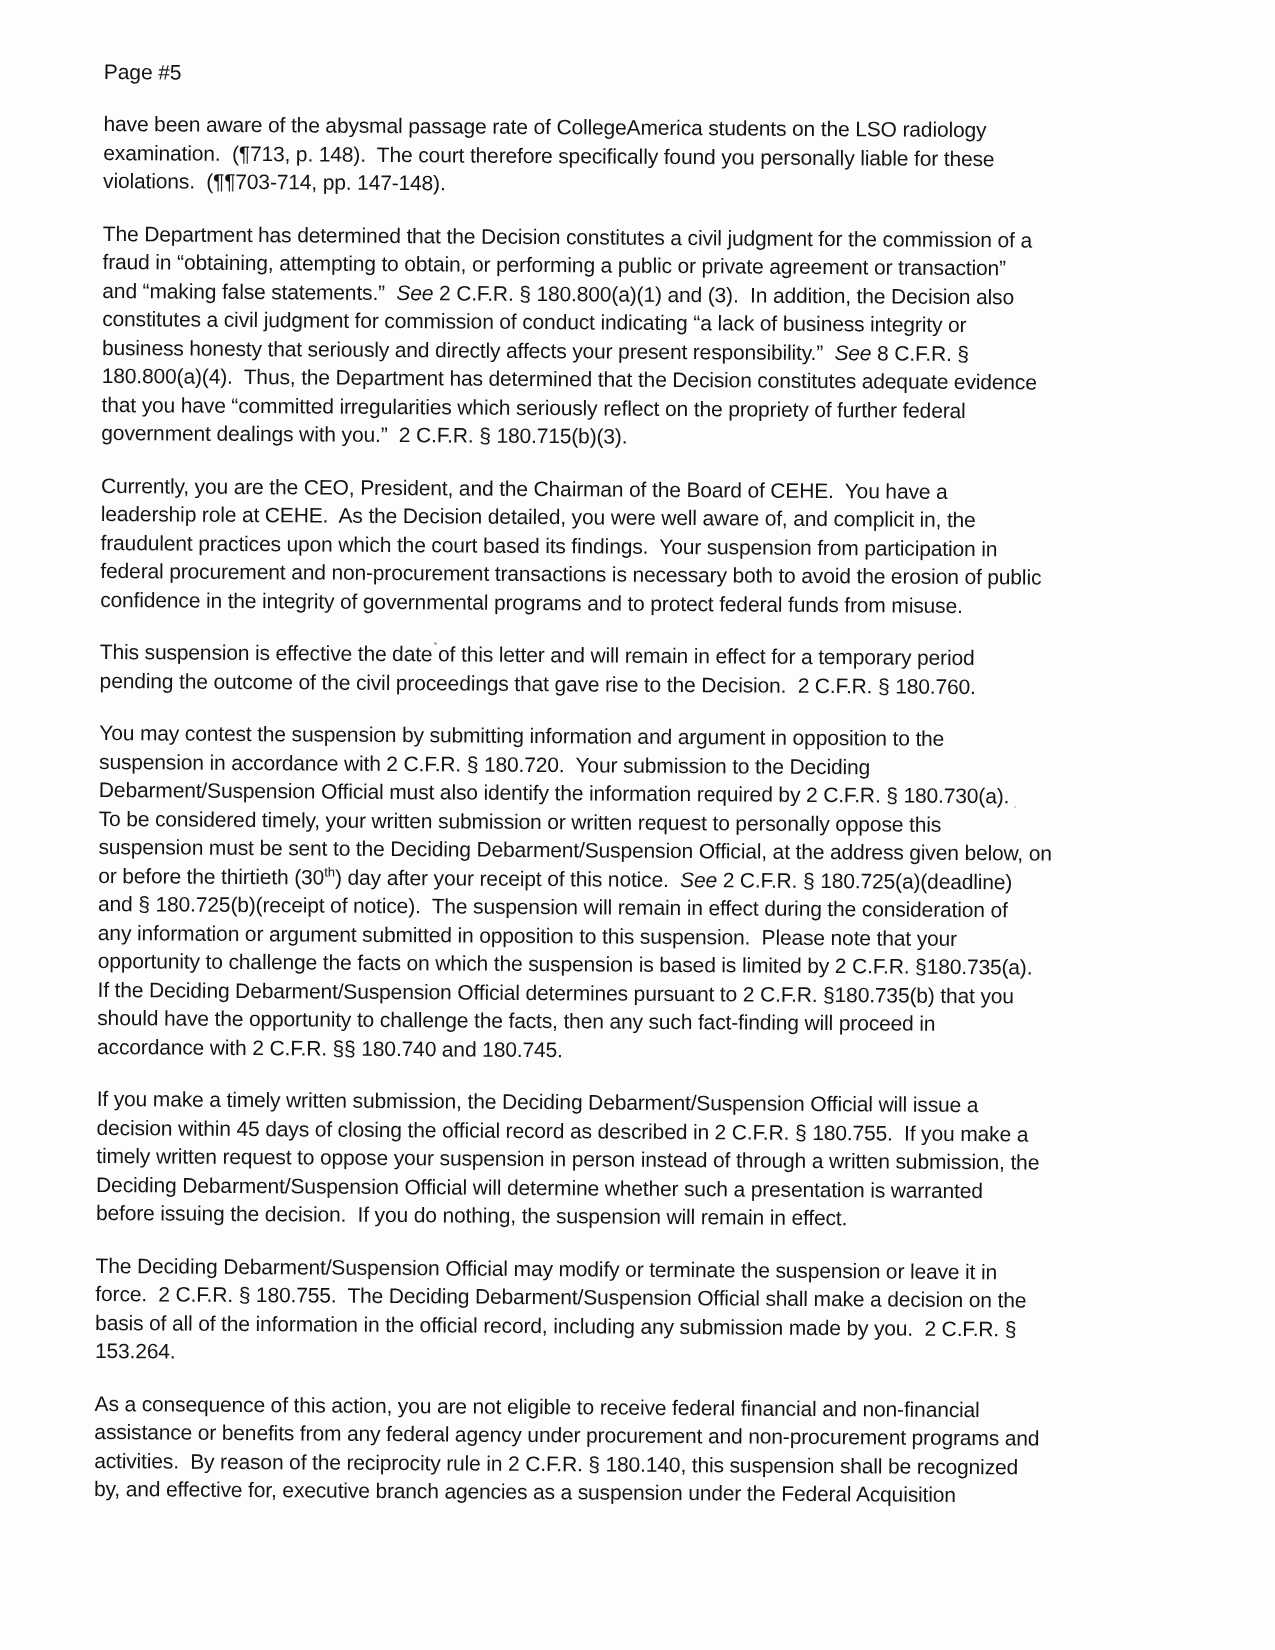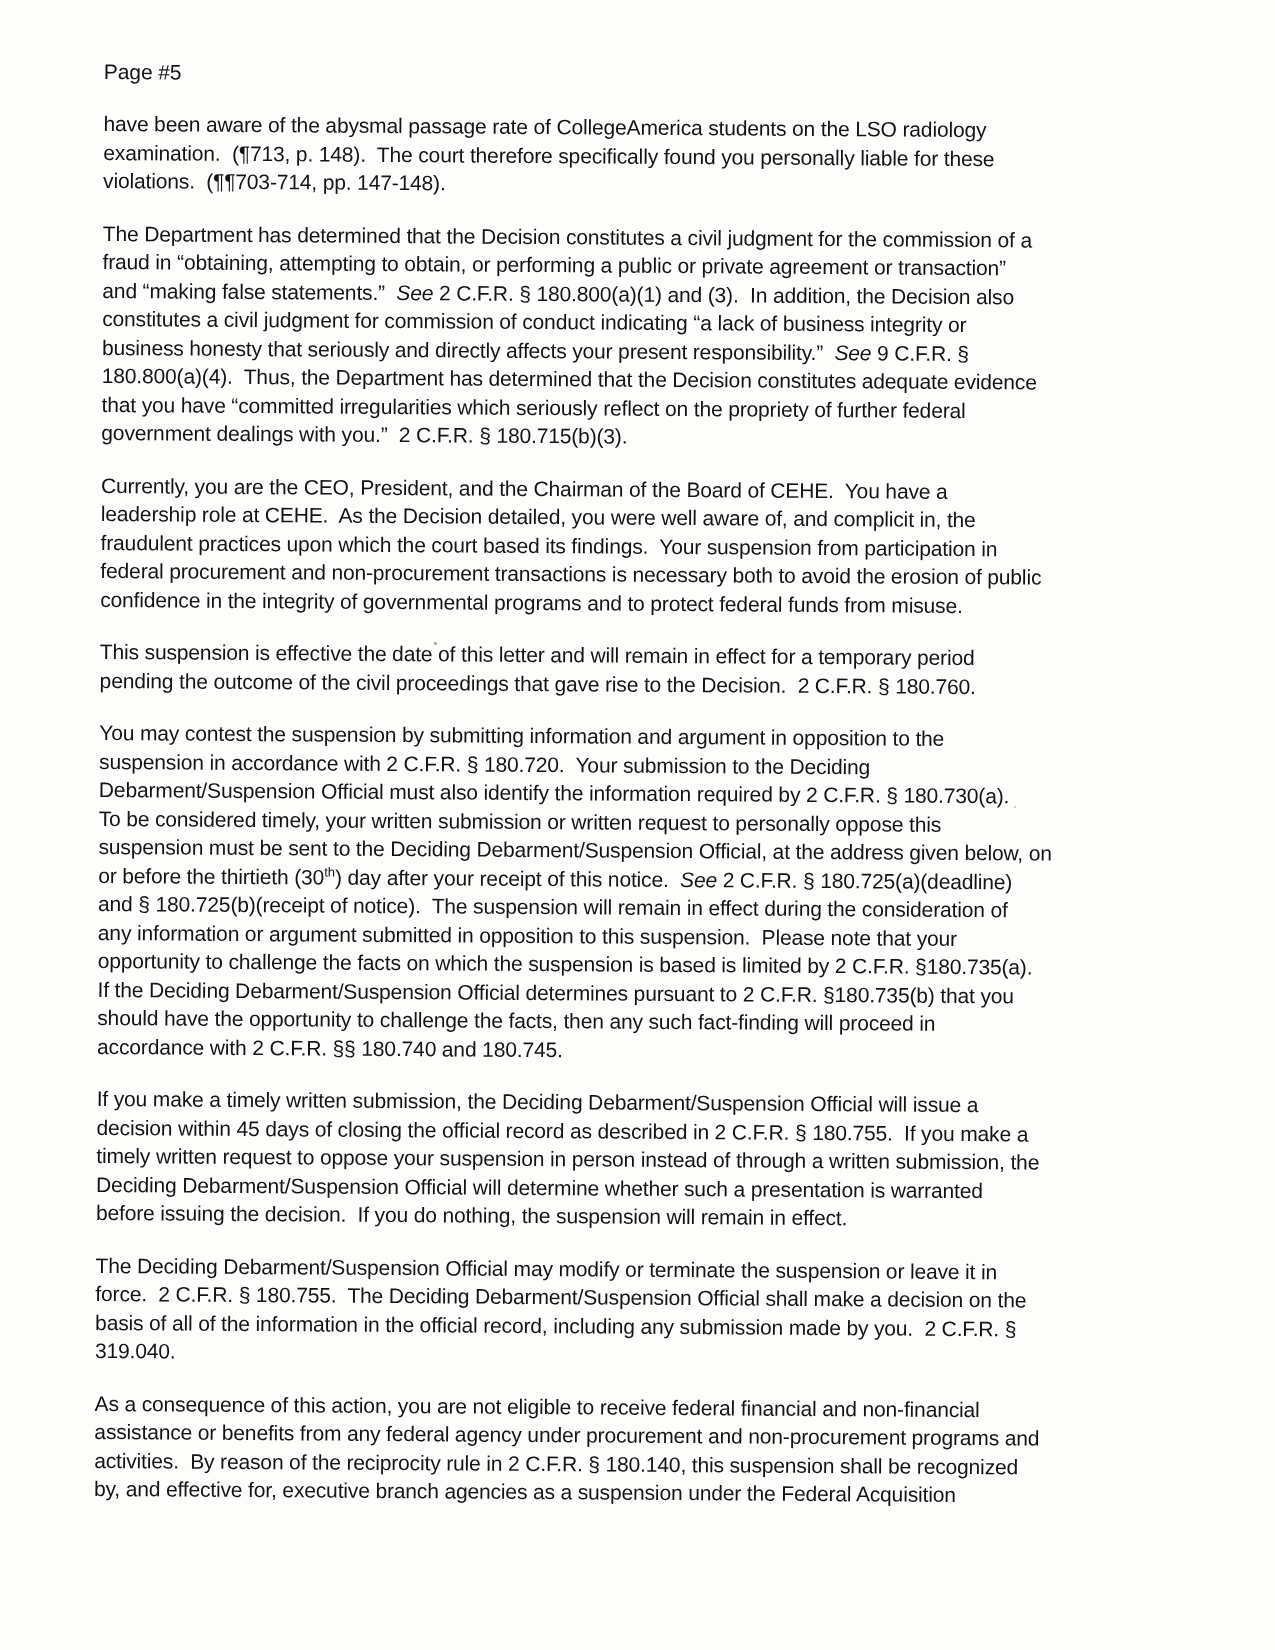--- a/index.html
+++ b/index.html
@@ -69,21 +69,21 @@
         <div class="paragraph">
           <div class="line"><span>have been aware of the abysmal passage rate of CollegeAmerica students on the LSO radiology</span></div>
           <div class="line"><span>examination.  (¶713, p. 148).  The court therefore specifically found you personally liable for these</span></div>
           <div class="line"><span>violations.  (¶¶703-714, pp. 147-148).</span></div>
         </div>
         <div class="paragraph">
           <div class="line"><span>The Department has determined that the Decision constitutes a civil judgment for the commission of a</span></div>
           <div class="line"><span>fraud in “obtaining, attempting to obtain, or performing a public or private agreement or transaction”</span></div>
           <div class="line"><span>and “making false statements.”  </span><span class="it">See</span><span> 2 C.F.R. § 180.800(a)(1) and (3).  In addition, the Decision also</span></div>
           <div class="line"><span>constitutes a civil judgment for commission of conduct indicating “a lack of business integrity or</span></div>
-          <div class="line"><span>business honesty that seriously and directly affects your present responsibility.”  </span><span class="it">See</span><span> 9 C.F.R. §</span></div>
+          <div class="line"><span>business honesty that seriously and directly affects your present responsibility.”  </span><span class="it">See</span><span> 8 C.F.R. §</span></div>
           <div class="line"><span>180.800(a)(4).  Thus, the Department has determined that the Decision constitutes adequate evidence</span></div>
           <div class="line"><span>that you have “committed irregularities which seriously reflect on the propriety of further federal</span></div>
           <div class="line"><span>government dealings with you.”  2 C.F.R. § 180.715(b)(3).</span></div>
         </div>
         <div class="paragraph">
           <div class="line"><span>Currently, you are the CEO, President, and the Chairman of the Board of CEHE.  You have a</span></div>
           <div class="line"><span>leadership role at CEHE.  As the Decision detailed, you were well aware of, and complicit in, the</span></div>
           <div class="line"><span>fraudulent practices upon which the court based its findings.  Your suspension from participation in</span></div>
           <div class="line"><span>federal procurement and non-procurement transactions is necessary both to avoid the erosion of public</span></div>
           <div class="line"><span>confidence in the integrity of governmental programs and to protect federal funds from misuse.</span></div>
@@ -110,21 +110,21 @@
           <div class="line"><span>If you make a timely written submission, the Deciding Debarment/Suspension Official will issue a</span></div>
           <div class="line"><span>decision within 45 days of closing the official record as described in 2 C.F.R. § 180.755.  If you make a</span></div>
           <div class="line"><span>timely written request to oppose your suspension in person instead of through a written submission, the</span></div>
           <div class="line"><span>Deciding Debarment/Suspension Official will determine whether such a presentation is warranted</span></div>
           <div class="line"><span>before issuing the decision.  If you do nothing, the suspension will remain in effect.</span></div>
         </div>
         <div class="paragraph">
           <div class="line"><span>The Deciding Debarment/Suspension Official may modify or terminate the suspension or leave it in</span></div>
           <div class="line"><span>force.  2 C.F.R. § 180.755.  The Deciding Debarment/Suspension Official shall make a decision on the</span></div>
           <div class="line"><span>basis of all of the information in the official record, including any submission made by you.  2 C.F.R. §</span></div>
-          <div class="line"><span>319.040.</span></div>
+          <div class="line"><span>153.264.</span></div>
         </div>
         <div class="paragraph">
           <div class="line"><span>As a consequence of this action, you are not eligible to receive federal financial and non-financial</span></div>
           <div class="line"><span>assistance or benefits from any federal agency under procurement and non-procurement programs and</span></div>
           <div class="line"><span>activities.  By reason of the reciprocity rule in 2 C.F.R. § 180.140, this suspension shall be recognized</span></div>
           <div class="line"><span>by, and effective for, executive branch agencies as a suspension under the Federal Acquisition</span></div>
         </div>
       </div>
   </div>
 </div>

